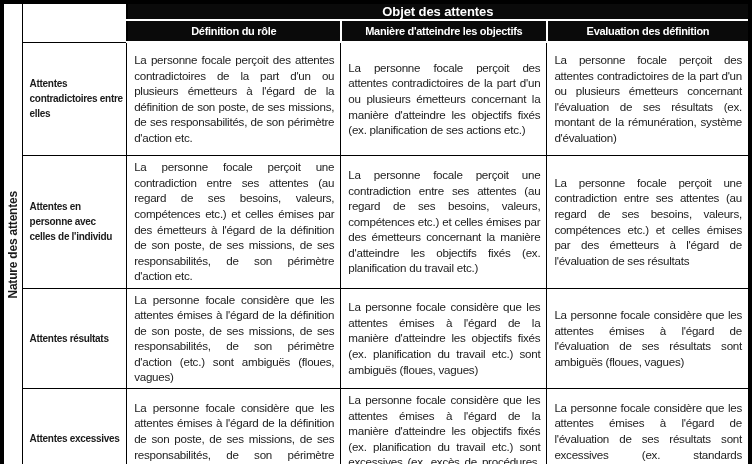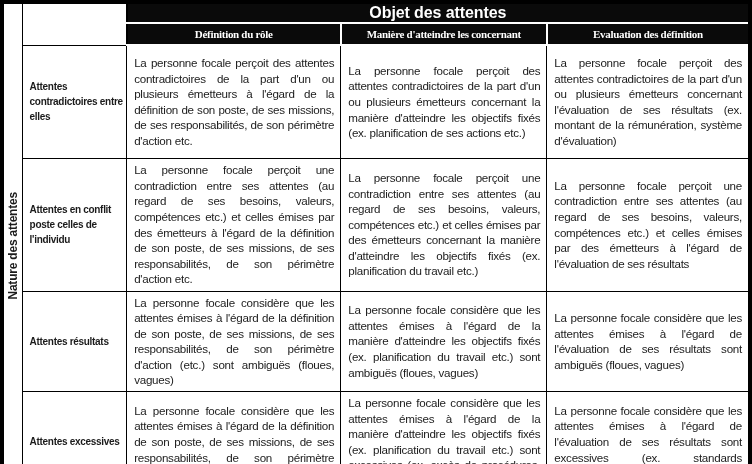--- a/index.html
+++ b/index.html
@@ -27,26 +27,26 @@
   th {
     background: #0a0a0a;
     color: #ffffff;
     font-weight: bold;
     border: 2px solid #ffffff;
     padding: 0;
     text-align: center;
     vertical-align: middle;
     overflow: hidden;
   }
-  th.title { font-size: 16px; letter-spacing: -0.1px; border-left-color: #000; }
+  th.title { font-size: 13px; letter-spacing: -0.1px; border-left-color: #000; }
   th.sub   { font-size: 11px; letter-spacing: -0.3px; white-space: nowrap; }
   th.sub.first { border-left-color: #000; }
 
   tr.r-title { height: 16px; }
-  tr.r-sub   { height: 22px; font-family: Liberation Serif, serif; }
+  tr.r-sub   { height: 22px; }
   tr.r0 { height: 113px; }
   tr.r1 { height: 133px; }
   tr.r2 { height: 81px; }
   tr.r3 { height: 91px; }
 
   td.vlabel {
     text-align: center;
     vertical-align: middle;
     padding: 0;
     background: #fff;
@@ -99,33 +99,33 @@
     <tbody>
       <tr class="r-title">
         <td class="vlabel" rowspan="6">
           <span>Nature des attentes</span>
         </td>
         <td class="corner" rowspan="2"></td>
         <th class="title" colspan="3">Objet des attentes</th>
       </tr>
       <tr class="r-sub">
         <th class="sub first">Définition du rôle</th>
-        <th class="sub">Manière d'atteindre les concernant</th>
+        <th class="sub">Manière d'atteindre les objectifs</th>
         <th class="sub">Evaluation des définition</th>
       </tr>
 
       <tr class="r0">
         <td class="rlabel">Attentes contradictoires entre elles</td>
         <td class="cell">La personne focale perçoit des attentes contradictoires de la part d'un ou plusieurs émetteurs à l'égard de la définition de son poste, de ses missions, de ses responsabilités, de son périmètre d'action etc.</td>
         <td class="cell">La personne focale perçoit des attentes contradictoires de la part d'un ou plusieurs émetteurs concernant la manière d'atteindre les objectifs fixés (ex. planification de ses actions etc.)</td>
         <td class="cell">La personne focale perçoit des attentes contradictoires de la part d'un ou plusieurs émetteurs concernant l'évaluation de ses résultats (ex. montant de la rémunération, système d'évaluation)</td>
       </tr>
 
       <tr class="r1">
-        <td class="rlabel">Attentes en conflit poste celles de l'individu</td>
+        <td class="rlabel">Attentes en personne avec celles de l'individu</td>
         <td class="cell">La personne focale perçoit une contradiction entre ses attentes (au regard de ses besoins, valeurs, compétences etc.) et celles émises par des émetteurs à l'égard de la définition de son poste, de ses missions, de ses responsabilités, de son périmètre d'action etc.</td>
         <td class="cell">La personne focale perçoit une contradiction entre ses attentes (au regard de ses besoins, valeurs, compétences etc.) et celles émises par des émetteurs concernant la manière d'atteindre les objectifs fixés (ex. planification du travail etc.)</td>
         <td class="cell">La personne focale perçoit une contradiction entre ses attentes (au regard de ses besoins, valeurs, compétences etc.) et celles émises par des émetteurs à l'égard de l'évaluation de ses résultats</td>
       </tr>
 
       <tr class="r2">
         <td class="rlabel">Attentes résultats</td>
         <td class="cell">La personne focale considère que les attentes émises à l'égard de la définition de son poste, de ses missions, de ses responsabilités, de son périmètre d'action (etc.) sont ambiguës (floues, vagues)</td>
         <td class="cell">La personne focale considère que les attentes émises à l'égard de la manière d'atteindre les objectifs fixés (ex. planification du travail etc.) sont ambiguës (floues, vagues)</td>
         <td class="cell">La personne focale considère que les attentes émises à l'égard de l'évaluation de ses résultats sont ambiguës (floues, vagues)</td>

